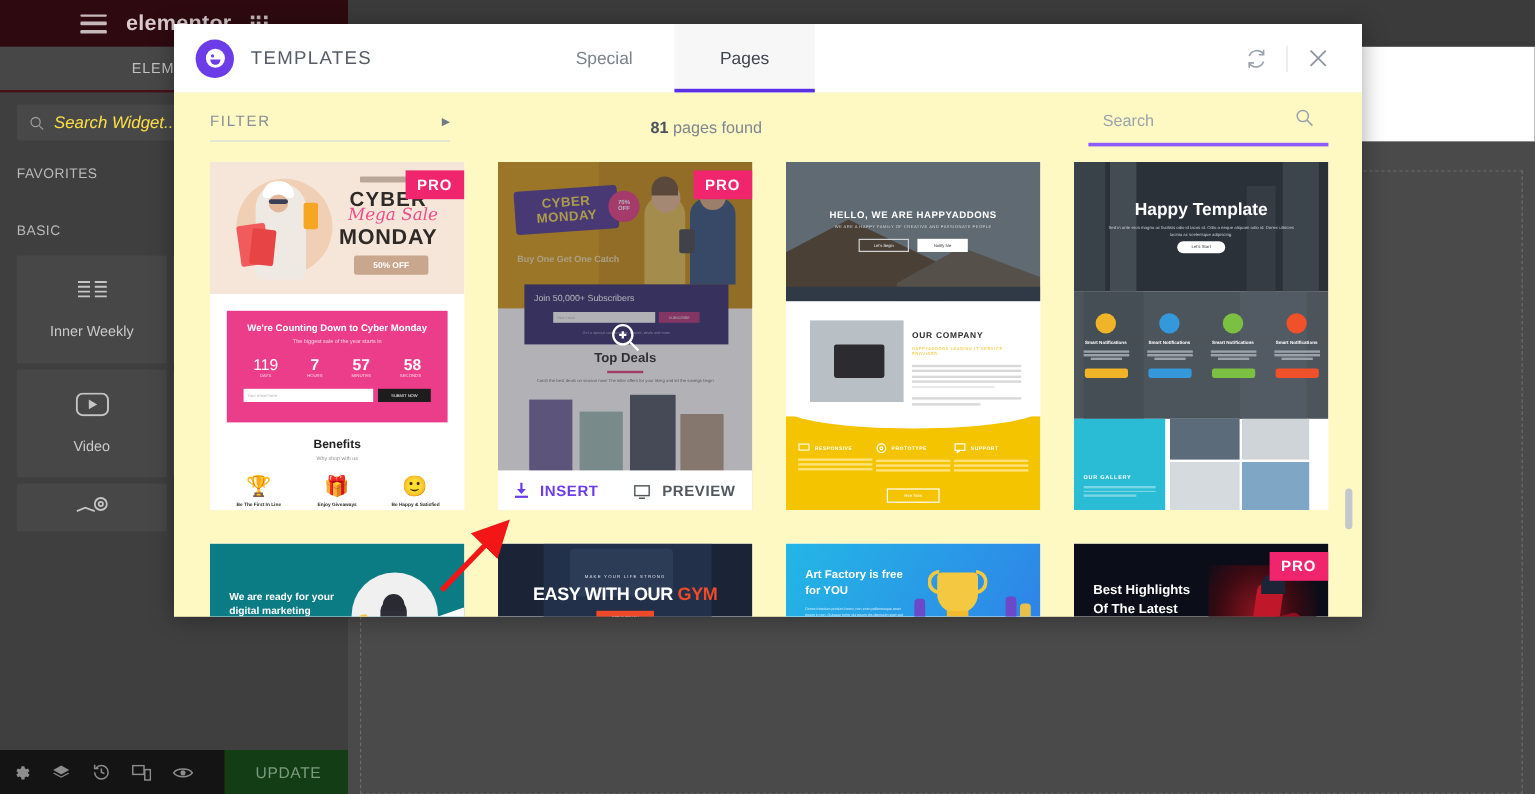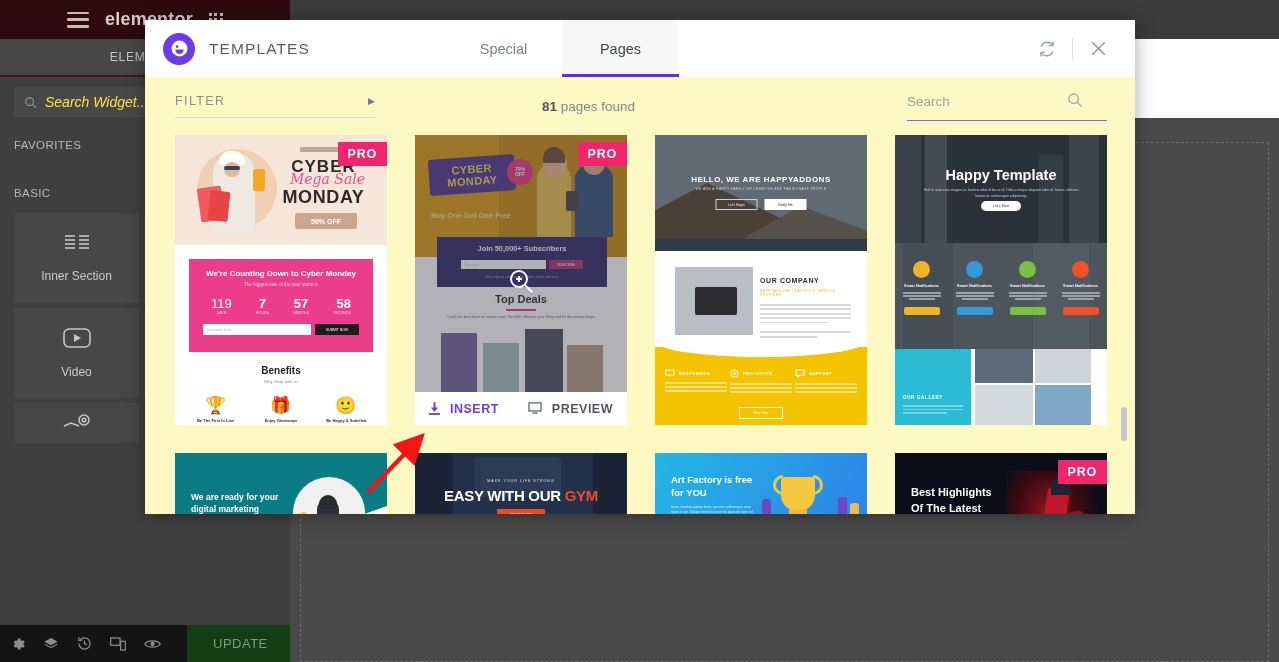--- a/index.html
+++ b/index.html
@@ -116,22 +116,22 @@
   .filter-row {
     display: flex; align-items: center; justify-content: space-between;
     border-bottom: 1px solid #d5d9de; padding-bottom: 9px;
   }
   .filter-label { font-size: 12.5px; color: #868e98; letter-spacing: 1.4px; }
   .filter-caret { color: #737b85; font-size: 9px; }
   .count-text { margin-left: 167px; font-size: 13.5px; color: #7e868f; }
   .count-text b { color: #4c535c; font-weight: bold; }
   .search-box { margin-left: auto; width: 200px; }
   .search-row {
-    display: flex; align-items: center; justify-content: flex-start;
-    border-bottom: 1px solid #8b5cf6; padding-bottom: 8px;
+    display: flex; align-items: center; justify-content: center;
+    border-bottom: 3px solid #8b5cf6; padding-bottom: 8px;
   }
   .search-input {
     border: 0; background: transparent; outline: none; font-size: 13.5px;
     color: #6d757e; font-family: "Liberation Sans", sans-serif; width: 160px;
   }
   .search-input::placeholder { color: #9aa2ab; }
 
   
   .grid-scroll { flex: 1; overflow: hidden; position: relative; padding: 0 30px; }
   .tgrid { display: grid; grid-template-columns: repeat(4, 212px); gap: 28px 28px; }
@@ -145,21 +145,21 @@
   .zoom-btn {
     position: absolute; left: 50%; top: 146px; transform: translate(-50%,-50%);
     width: 26px; height: 26px; z-index: 6; color: #fff;
   }
   .card-footer {
     position: absolute; left: 0; right: 0; bottom: 0; height: 33px; background: #fff;
     display: flex; align-items: center; z-index: 7; padding: 0 14px;
   }
   .ins-btn { display: flex; align-items: center; gap: 10px; color: #6c3ce9;
     font-size: 12.5px; font-weight: bold; letter-spacing: .5px; }
-  .prv-btn { margin-left: auto; display: flex; align-items: flex-start; gap: 10px;
+  .prv-btn { margin-left: auto; display: flex; align-items: flex-end; gap: 10px;
     color: #53585f; font-size: 12.5px; font-weight: bold; letter-spacing: .5px; }
 
   .scrollbar-track {
     position: absolute; right: 8px; top: 0; bottom: 0; width: 6px;
   }
   .scrollbar-thumb {
     position: absolute; top: 272px; width: 6px; height: 34px; background: #c4c7cb; border-radius: 3px;
   }
 
   
@@ -212,21 +212,21 @@
             <line x1="1" y1="2" x2="11" y2="2"></line>
               <line x1="1" y1="6" x2="11" y2="6"></line>
               <line x1="1" y1="10" x2="11" y2="10"></line>
               <line x1="1" y1="14" x2="11" y2="14"></line>
             <line x1="15" y1="2" x2="25" y2="2"></line>
               <line x1="15" y1="6" x2="25" y2="6"></line>
               <line x1="15" y1="10" x2="25" y2="10"></line>
               <line x1="15" y1="14" x2="25" y2="14"></line>
           </svg>
         </span>
-        <span class="wlabel">Inner Section</span>
+        <span class="wlabel">Inner Weekly</span>
       </div>
       <div class="widget-cell">
         <span>
           <svg width="26" height="22" viewBox="0 0 26 22" fill="none" stroke="#c5c5c5" stroke-width="1.6">
             <rect x="1" y="1" width="24" height="20"></rect>
               <circle cx="7" cy="7" r="2"></circle>
               <path d="M2 19 L10 10 L16 16 L19 13 L24 19"></path>
           </svg>
         </span>
         <span class="wlabel">Image</span>
@@ -460,25 +460,25 @@
               <div style="position:absolute;right:62px;top:12px;width:22px;height:16px;background:#6b4a2d;border-radius:11px 11px 0 0"></div>
               <div style="position:absolute;right:14px;top:30px;width:38px;height:72px;background:#2e4d78;border-radius:14px 14px 0 0"></div>
               <div style="position:absolute;right:22px;top:18px;width:22px;height:22px;background:#dba97c;border-radius:50%"></div>
               <div style="position:absolute;right:22px;top:14px;width:22px;height:10px;background:#3d2a1b;border-radius:11px 11px 0 0"></div>
               <div style="position:absolute;right:48px;top:56px;width:13px;height:20px;background:#3e3e46;border-radius:2px"></div>
               <div style="position:absolute;left:14px;top:22px;width:86px;height:36px;background:#4b2f8e;border-radius:3px;transform:rotate(-4deg);display:flex;flex-direction:column;align-items:center;justify-content:center">
                 <div style="font-size:11px;font-weight:bold;color:#f5d94b;letter-spacing:.4px">CYBER</div>
                 <div style="font-size:11px;font-weight:bold;color:#f5d94b;letter-spacing:.4px">MONDAY</div>
               </div>
               <div style="position:absolute;left:92px;top:24px;width:26px;height:26px;background:#e8357f;border-radius:50%;display:flex;align-items:center;justify-content:center;font-size:5px;color:#fff;font-weight:bold;text-align:center;line-height:1.1">70%<br>OFF</div>
-              <div style="position:absolute;left:16px;top:76px;font-size:7.5px;font-weight:bold;color:#f3e0a8">Buy One Get One Free</div>
+              <div style="position:absolute;left:16px;top:76px;font-size:7.5px;font-weight:bold;color:#f3e0a8">Buy One Get One Catch</div>
             </div>
 
             <div style="position:absolute;left:22px;right:20px;top:102px;height:50px;background:#2b2466;padding:7px 8px">
-              <div style="text-align:center;font-size:7.4px;font-weight:bold;color:#fff">Join 50,000+ Subscribers</div>
+              <div style="text-align:left;font-size:7.4px;font-weight:normal;color:#fff">Join 50,000+ Subscribers</div>
               <div style="display:flex;gap:3px;justify-content:center;margin-top:7px">
                 <div style="width:85px;height:9px;background:#fff;display:flex;align-items:center;padding-left:3px;font-size:3.2px;color:#b9b9b9">Your email</div>
                 <div style="width:34px;height:9px;background:#b02b73;display:flex;align-items:center;justify-content:center;font-size:3px;color:#fff">SUBSCRIBE</div>
               </div>
               <div style="text-align:center;font-size:3.2px;color:#a9a3d6;margin-top:6px">Get a special coupon code, update, deals and more</div>
             </div>
             <div style="position:absolute;left:0;right:0;top:158px;text-align:center;font-size:11px;font-weight:bold;color:#1e1e1e">Top Deals</div>
             <div style="position:absolute;left:50%;top:174px;transform:translateX(-50%);width:30px;height:2px;background:#e8357f"></div>
             <div style="position:absolute;left:22px;right:22px;top:180px;text-align:center;font-size:3.6px;color:#6d6d6d;line-height:1.5">Catch the best deals on season now! The killer offers for your liking and let the savings begin</div>
             <div style="position:absolute;left:26px;top:198px;width:36px;height:63px;background:#6f5f9a"></div>

